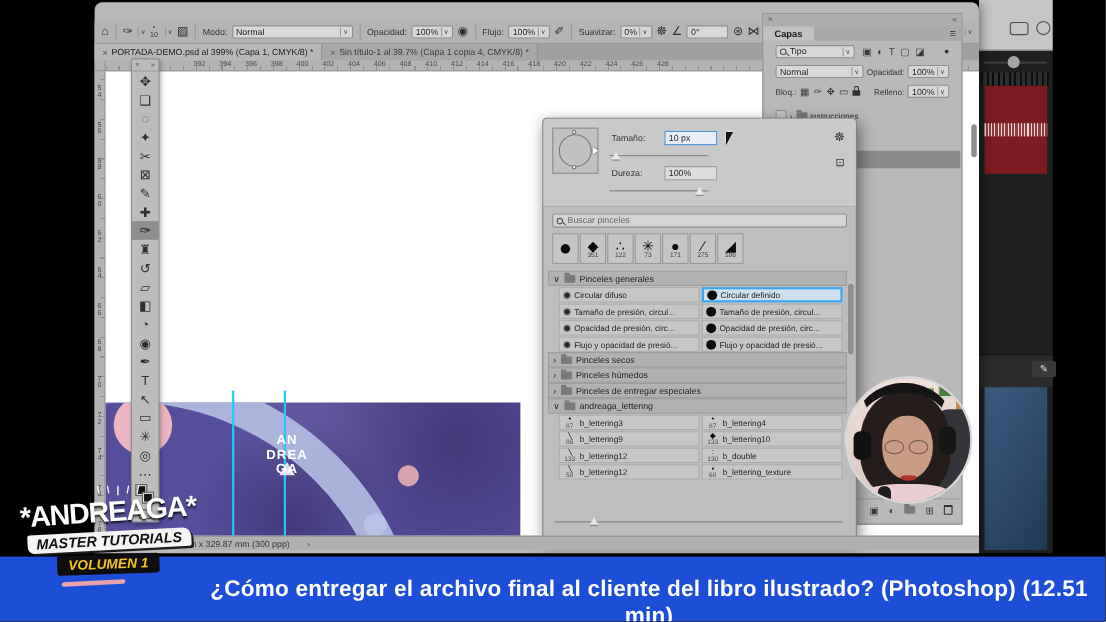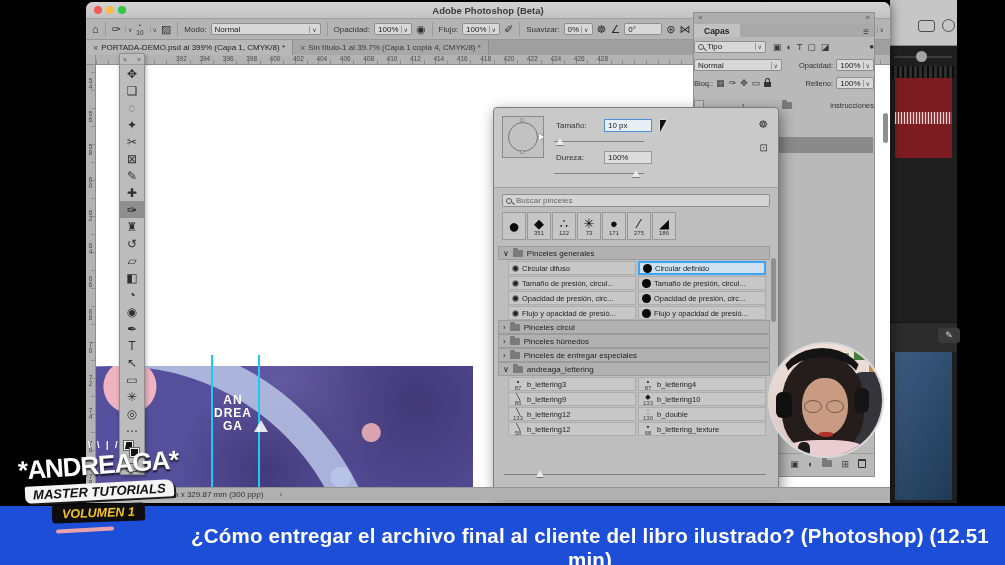--- a/index.html
+++ b/index.html
@@ -35,21 +35,21 @@
     background-color:#56509c;
     background-image:
       radial-gradient(circle at 9% 17%, #eeb4c2 0 26px, rgba(238,180,194,0) 27px),
       radial-gradient(circle at 73% 55%, #d9a3b0 0 9px, rgba(217,163,176,0) 10px),
       radial-gradient(circle at 65% 92%, #a9b9e8 0 10px, rgba(169,185,232,0) 11px),
       radial-gradient(circle at 85% 30%, rgba(56,44,100,.65), transparent 42%),
       radial-gradient(circle at 45% 85%, rgba(48,38,92,.55), transparent 38%),
       radial-gradient(circle at 55% 15%, rgba(130,110,170,.35), transparent 45%);}
   #artwork:before{content:"";position:absolute;left:-250px;top:-30px;width:480px;height:480px;border-radius:50%;border:30px solid rgba(186,197,230,.85);}
   .guide{width:2px;background:#1fc9f5;top:353px;height:132px;}
-  #watermark{left:128px;top:392px;color:#fff;font-weight:bold;font-size:12px;line-height:1.1;letter-spacing:1px;text-align:center;}
+  #watermark{left:128px;top:392px;color:#fff;font-weight:bold;font-size:12px;line-height:1.1;letter-spacing:1px;text-align:center;padding-left:28px;}
   #wm-tri{left:168px;top:418px;width:0;height:0;border-left:7px solid transparent;border-right:7px solid transparent;border-bottom:12px solid rgba(255,255,255,.85);}
   
   #toolbar{left:33px;top:51px;width:26px;background:#bcbcbc;border:1px solid #8f8f8f;border-radius:2px;box-shadow:1px 2px 4px rgba(0,0,0,.3);}
   #toolbar-head{height:11px;border-bottom:1px solid #9d9d9d;display:flex;justify-content:space-between;align-items:center;padding:0 3px;font-size:7px;color:#555;}
   .tool{height:17px;display:flex;align-items:center;justify-content:center;font-size:12px;color:#2f2f2f;}
   .tool.sel{background:#8f8f8f;color:#111;}
   #fgbg{position:relative;height:22px;}
   .chip-sq{position:absolute;width:9px;height:9px;background:#111;border:1px solid #e8e8e8;outline:1px solid #666;}
   #mask-chip{margin:2px auto;width:12px;height:9px;border:1px solid #555;border-radius:2px;}
   
@@ -92,21 +92,21 @@
   .css-padlock:before{content:"";position:absolute;left:1px;top:-4px;width:3px;height:4px;border:1px solid #333;border-bottom:none;border-radius:3px 3px 0 0;}
   .css-trash{width:8px;height:9px;border:1px solid #333;border-top:2.5px solid #333;border-radius:1px;flex:none;}
   .checkbox{width:10px;height:10px;background:#c6c6c6;border:1px solid #8e8e8e;flex:none;}
 
   
   #layers{left:607px;top:10px;width:182px;height:465px;background:#b9b9b9;border:1px solid #8f8f8f;}
   #ly-grouphead{height:10px;display:flex;justify-content:space-between;padding:0 4px;font-size:8px;color:#555;background:#adadad;}
   #ly-tabrow{height:14px;background:#a9a9a9;display:flex;align-items:flex-end;}
   #ly-tab{background:#c2c2c2;height:13px;padding:0 10px;font-size:8.5px;color:#1d1d1d;font-weight:bold;display:flex;align-items:center;}
   #ly-menu{margin-left:auto;padding-right:5px;font-size:10px;color:#444;}
-  .ly-row{display:flex;align-items:center;gap:3px;padding:0 0;font-size:7.5px;color:#333;justify-content:space-between;}
+  .ly-row{display:flex;align-items:center;gap:3px;padding:0 11px;font-size:7.5px;color:#333;}
   .ly-ic{font-size:9px;color:#3a3a3a;}
   #ly-selrow{left:1px;top:124px;width:178px;height:16px;background:#8a8a8a;}
   #ly-footer{left:0;top:440px;width:180px;height:20px;border-top:1px solid #9d9d9d;display:flex;align-items:center;justify-content:flex-end;gap:9px;padding:0 8px;}
 
   
   #editor-strip{left:890px;top:0;width:67px;height:503px;background:#1f1f1f;}
   #es-toolbar{left:0;top:0;width:100%;height:46px;background:#c6c6c6;border-bottom:1px solid #8a8a8a;}
   .es-chip{border:1.5px solid #4e4e4e;border-radius:3px;}
   #es-knobline{left:4px;top:56px;width:58px;height:2px;background:#3c3c3c;}
   #es-knob{left:26px;top:51px;width:11px;height:11px;border-radius:50%;background:#a5a5a5;}
@@ -150,26 +150,20 @@
     <div id="es-redclip" class="abs">
       <div id="es-wave" class="abs"></div>
     </div>
     <div id="es-band" class="abs"></div>
     <div id="es-pen" class="abs">✎</div>
     <div id="es-blueclip" class="abs"></div>
   </div>
 
   <div id="ps-window" class="abs">
 
-    <div id="titlebar" class="abs">
-      <div class="tl abs" style="left:8px;background:#f35a52;"></div>
-      <div class="tl abs" style="left:20px;background:#f8bd44;"></div>
-      <div class="tl abs" style="left:32px;background:#33c748;"></div>
-      <div id="title-text" class="abs">Adobe Photoshop (Beta)</div>
-    </div>
 
     <div id="optionsbar" class="abs">
       <span class="ob-ic">⌂</span>
       <span class="ob-sep"></span>
       <span class="ob-chip">
           <span class="ob-ic">✑</span>
           <span class="dd">∨</span>
         </span>
       <span class="ob-chip" style="flex-direction:column;line-height:1;">
           <span style="font-size:6px;">•</span>
@@ -478,21 +472,21 @@
               <span>Flujo y opacidad de presió...</span>
             </div>
             <div class="bcell">
               <span class="bdot-r"></span>
               <span>Flujo y opacidad de presió...</span>
             </div>
           </div>
           <div class="bgroup-h">
             <span>›</span>
             <span class="css-folder"></span>
-            <span>Pinceles circul</span>
+            <span>Pinceles secos</span>
           </div>
           <div class="bgroup-h">
             <span>›</span>
             <span class="css-folder"></span>
             <span>Pinceles húmedos</span>
           </div>
           <div class="bgroup-h">
             <span>›</span>
             <span class="css-folder"></span>
             <span>Pinceles de entregar especiales</span>

